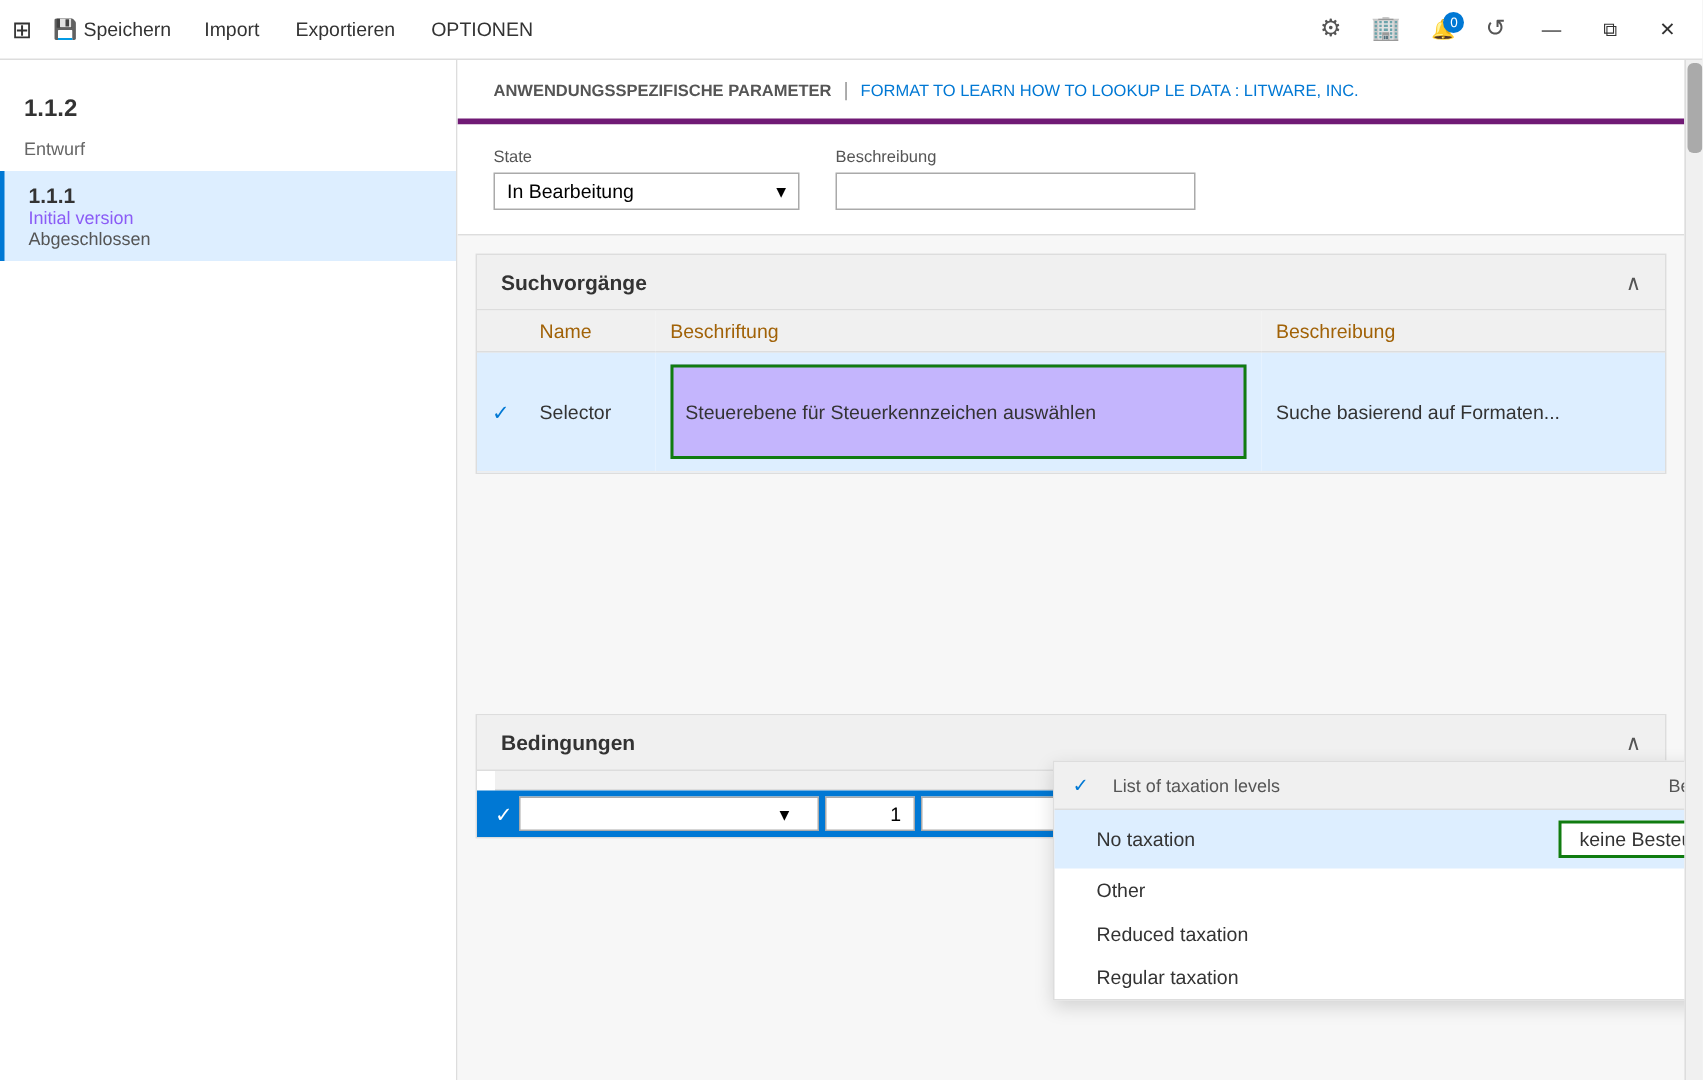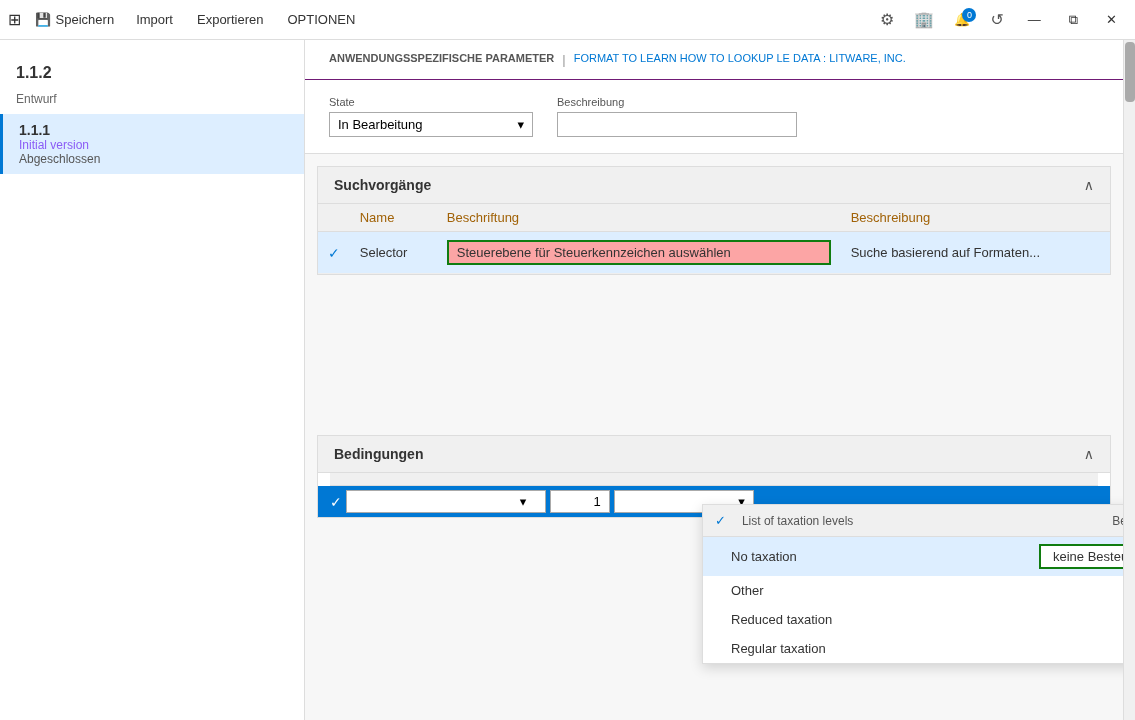--- a/index.html
+++ b/index.html
@@ -93,25 +93,25 @@
       background: #f7f7f7;
       overflow-y: auto;
       display: flex;
       flex-direction: column;
     }
 
     
     .content-header {
       background: #fff;
       padding: 12px 24px;
-      border-bottom: 1px solid #701a75;
+      border-bottom: 4px solid #701a75;
       font-size: 11px;
       color: #0078d4;
       display: flex;
-      align-items: flex-start;
+      align-items: flex-end;
       gap: 8px;
     }
 
     
     .form-area {
       background: #fff;
       padding: 16px 24px;
       border-bottom: 1px solid #ddd;
       display: flex;
       gap: 24px;
@@ -173,22 +173,22 @@
       border-bottom: 1px solid #eee;
       color: #333;
       vertical-align: middle;
     }
     .data-table tr.selected td { background: #ddeeff; }
     .check-icon { color: #0078d4; font-size: 14px; }
 
     
     .cell-highlight {
       border: 2px solid #107c10;
-      padding: 3px 8px;
-      background: #fca5a5;
+      padding: 22px 8px;
+      background: #c4b5fd;
     }
 
     
     .dropdown-panel {
       position: absolute;
       left: 397px;
       top: 350px;
       width: 490px;
       background: #fff;
       border: 1px solid #ddd;

